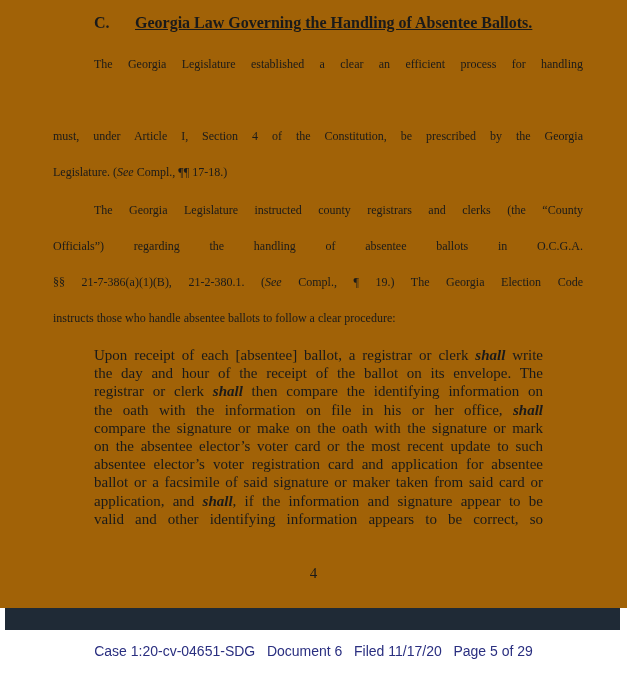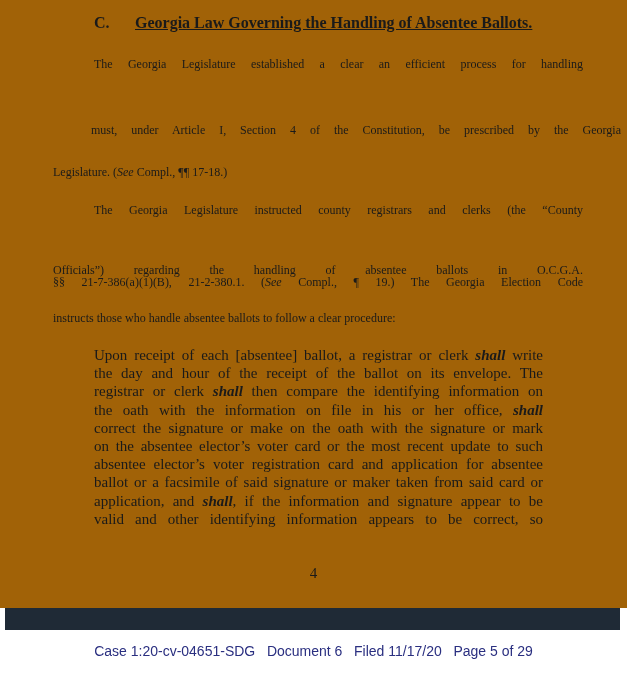--- a/index.html
+++ b/index.html
@@ -35,48 +35,48 @@
 </head>
 <body>
 
 <div class="page">
 
   <div class="heading">
     <span class="letter">C.</span><span class="title">Georgia Law Governing the Handling of Absentee Ballots.</span>
   </div>
 
   <div class="line indent justify" style="top:54px;">The Georgia Legislature established a clear an efficient process for handling</div>
-  <div class="line justify" style="top:120px;margin-left:38px;">must, under Article I, Section 4 of the Constitution, be prescribed by the Georgia</div>
+  <div class="line justify" style="top:126px;">must, under Article I, Section 4 of the Constitution, be prescribed by the Georgia</div>
   <div class="line" style="top:162px;">
     <span>Legislature.  (</span><em>See</em><span> Compl., ¶¶ 17-18.)</span>
   </div>
 
   <div class="line indent justify" style="top:200px;">The Georgia Legislature instructed county registrars and clerks (the “County</div>
-  <div class="line" style="top:236px; display:flex; justify-content:space-between;margin-top:24px;">
+  <div class="line" style="top:236px; display:flex; justify-content:space-between;">
     <span>Officials”)</span>
     <span>regarding</span>
     <span>the</span>
     <span>handling</span>
     <span>of</span>
     <span>absentee</span>
     <span>ballots</span>
     <span>in</span>
     <span>O.C.G.A.</span>
   </div>
   <div class="line justify" style="top:272px;">
     <span>§§ 21-7-386(a)(1)(B), 21-2-380.1.  (</span><em>See</em><span> Compl., ¶ 19.)  The Georgia Election Code</span>
   </div>
   <div class="line" style="top:308px;">instructs those who handle absentee ballots to follow a clear procedure:</div>
 
   <div class="quote" style="top:346px;">
     <span class="q"><span>Upon receipt of each [absentee] ballot, a registrar or clerk </span><strong><em>shall</em></strong><span> write</span></span>
     <span class="q">the day and hour of the receipt of the ballot on its envelope.  The</span>
     <span class="q"><span>registrar or clerk </span><strong><em>shall</em></strong><span> then compare the identifying information on</span></span>
     <span class="q"><span>the oath with the information on file in his or her office, </span><strong><em>shall</em></strong></span>
-    <span class="q">correct the signature or make on the oath with the signature or mark</span>
+    <span class="q">compare the signature or make on the oath with the signature or mark</span>
     <span class="q">on the absentee elector’s voter card or the most recent update to such</span>
     <span class="q">absentee elector’s voter registration card and application for absentee</span>
     <span class="q">ballot or a facsimile of said signature or maker taken from said card or</span>
     <span class="q"><span>application, and </span><strong><em>shall</em></strong><span>, if the information and signature appear to be</span></span>
     <span class="q">valid and other identifying information appears to be correct, so</span>
   </div>
 
   <div class="pagenum">4</div>
 </div>
 

